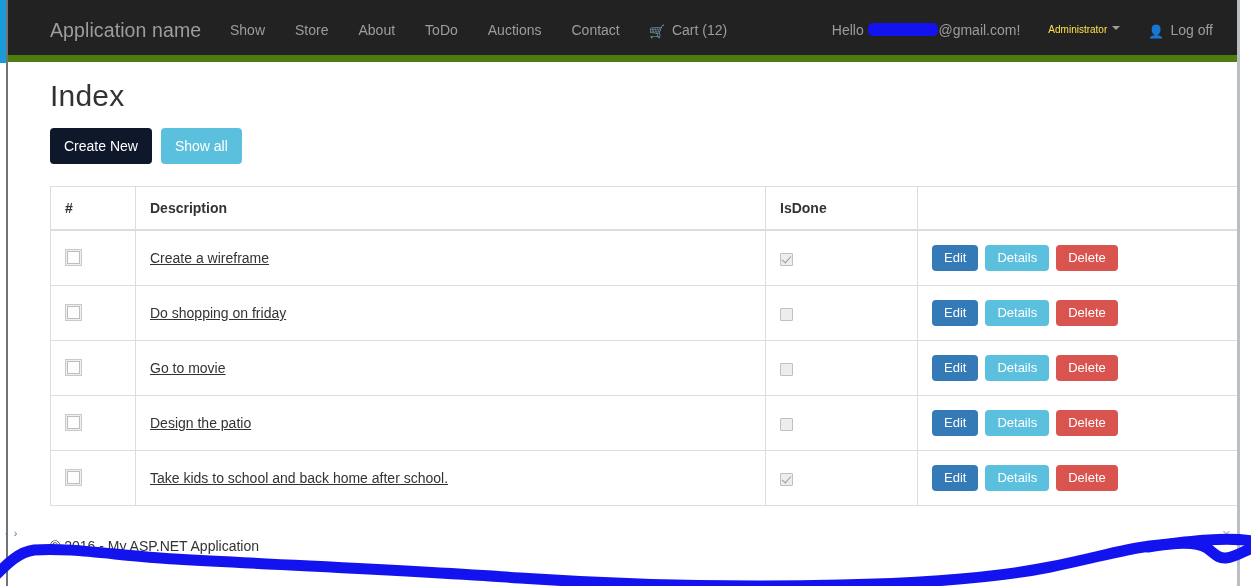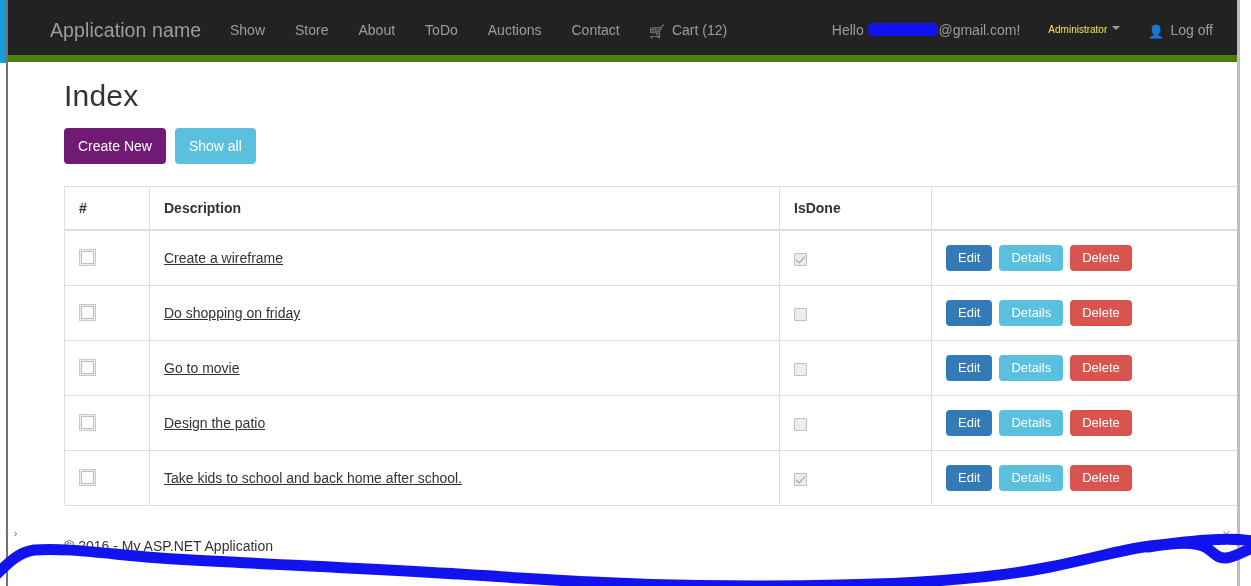--- a/index.html
+++ b/index.html
@@ -41,21 +41,21 @@
   .admin{color:#fde047;font-size:10px;line-height:26px;padding:0 14px;white-space:nowrap;cursor:pointer;}
   .caret{
     display:inline-block;width:0;height:0;margin-left:5px;vertical-align:3px;
     border-top:4px dashed #9d9d9d;border-top:4px solid #9d9d9d;
     border-right:4px solid transparent;border-left:4px solid transparent;
   }
   .logoff{color:#9d9d9d;font-size:14px;line-height:26px;padding:0 14px 0 14px;white-space:nowrap;cursor:pointer;}
   .user-ic{display:inline-block;margin-right:6px;font-size:13px;vertical-align:-1px;}
 
   
-  .container{position:absolute;left:22px;top:62px;width:1012px;}
+  .container{position:absolute;left:8px;top:62px;width:1012px;}
   .page-title{
     margin:0;padding:16px 0 8px 42px;color:#333;font-size:30px;font-weight:normal;
     line-height:36px;letter-spacing:.2px;
   }
   .btn-row{padding:6px 0 0 42px;display:flex;gap:9px;}
   .btn{
     border:none;border-radius:4px;color:#fff;font-size:14px;line-height:20px;
     padding:8px 14px;cursor:pointer;font-family:"Liberation Sans",sans-serif;
     white-space:nowrap;
   }
@@ -143,21 +143,21 @@
         <div class="logoff"><span class="user-ic">👤</span><span>Log off</span></div>
       </div>
     </div>
   </div>
 
   <div class="container">
 
     <h1 class="page-title">Index</h1>
 
     <div class="btn-row">
-      <button class="btn btn-primary" style="background: #701a75;">Create New</button>
+      <button class="btn btn-primary" style="background: #0f172a;">Create New</button>
       <button class="btn btn-info" style="background: rgb(91, 192, 222);">Show all</button>
     </div>
 
     <div class="table-wrap">
       <table class="grid">
         <thead>
           <tr>
             <th class="col-sel">#</th>
             <th class="col-desc">Description</th>
             <th class="col-done">IsDone</th>

